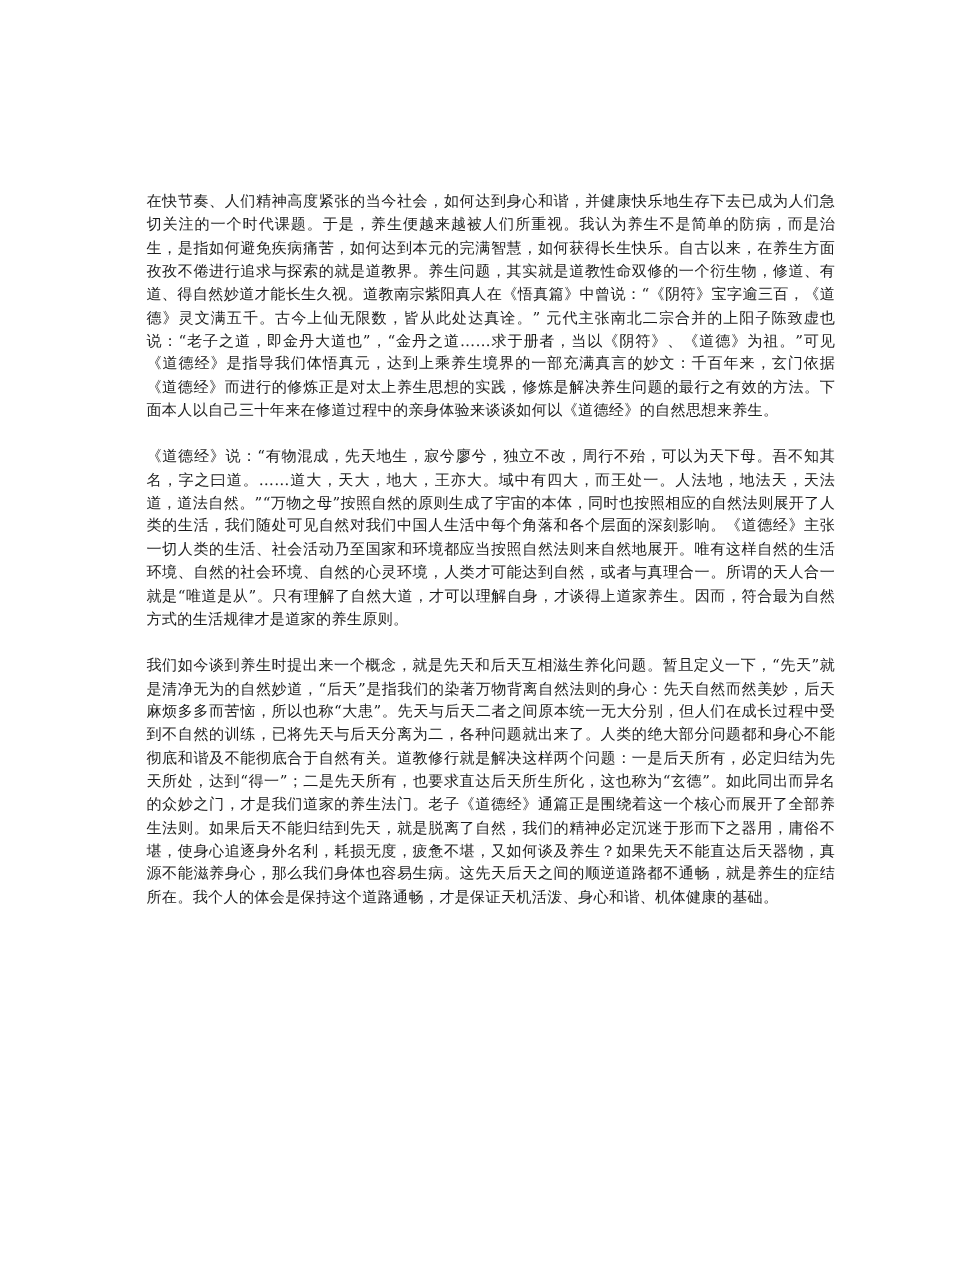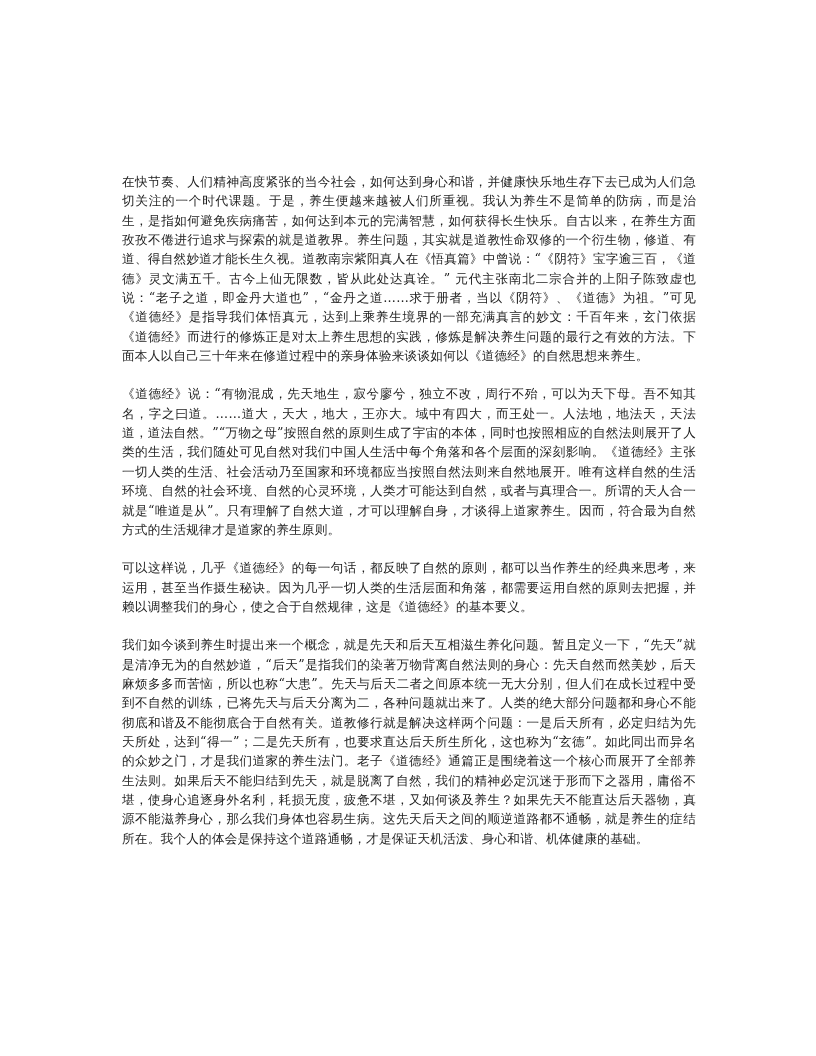--- a/index.html
+++ b/index.html
@@ -17,21 +17,21 @@
   #page {
     position: relative;
     width: 816px;
     height: 1056px;
     background: #ffffff;
     box-sizing: border-box;
   }
   #content {
     position: absolute;
     left: 122px;
-    top: 172px;
+    top: 158px;
     width: 574px;
   }
   .para {
     font-size: 12.6px;
     line-height: 19.35px;
     text-align: justify;
     text-justify: inter-character;
     letter-spacing: 0.02em;
     margin: 0 0 19px 0;
     color: #1d1d1d;
@@ -42,16 +42,15 @@
     margin-bottom: 0;
   }
 </style>
 </head>
 <body>
 
 <div id="page">
   <div id="content">
     <p class="para">在快节奏、人们精神高度紧张的当今社会，如何达到身心和谐，并健康快乐地生存下去已成为人们急切关注的一个时代课题。于是，养生便越来越被人们所重视。我认为养生不是简单的防病，而是治生，是指如何避免疾病痛苦，如何达到本元的完满智慧，如何获得长生快乐。自古以来，在养生方面孜孜不倦进行追求与探索的就是道教界。养生问题，其实就是道教性命双修的一个衍生物，修道、有道、得自然妙道才能长生久视。道教南宗紫阳真人在《悟真篇》中曾说：“《阴符》宝字逾三百，《道德》灵文满五千。古今上仙无限数，皆从此处达真诠。” 元代主张南北二宗合并的上阳子陈致虚也说：“老子之道，即金丹大道也”，“金丹之道……求于册者，当以《阴符》、《道德》为祖。”可见《道德经》是指导我们体悟真元，达到上乘养生境界的一部充满真言的妙文：千百年来，玄门依据《道德经》而进行的修炼正是对太上养生思想的实践，修炼是解决养生问题的最行之有效的方法。下面本人以自己三十年来在修道过程中的亲身体验来谈谈如何以《道德经》的自然思想来养生。</p>
     <p class="para">《道德经》说：“有物混成，先天地生，寂兮廖兮，独立不改，周行不殆，可以为天下母。吾不知其名，字之曰道。……道大，天大，地大，王亦大。域中有四大，而王处一。人法地，地法天，天法道，道法自然。”“万物之母”按照自然的原则生成了宇宙的本体，同时也按照相应的自然法则展开了人类的生活，我们随处可见自然对我们中国人生活中每个角落和各个层面的深刻影响。《道德经》主张一切人类的生活、社会活动乃至国家和环境都应当按照自然法则来自然地展开。唯有这样自然的生活环境、自然的社会环境、自然的心灵环境，人类才可能达到自然，或者与真理合一。所谓的天人合一就是“唯道是从”。只有理解了自然大道，才可以理解自身，才谈得上道家养生。因而，符合最为自然方式的生活规律才是道家的养生原则。</p>
-    <p class="para">可以这样说，几乎《道德经》的每一句话，都反映了自然的原则，都可以当作养生的经典来思考，来运用，甚至当作摄生秘诀。因为几乎一切人类的生活层面和角落，都需要运用自然的原则去把握，并赖以调整我们的身心，使之合于自然规律，这是《道德经》的基本要义。</p>
     <p class="para">我们如今谈到养生时提出来一个概念，就是先天和后天互相滋生养化问题。暂且定义一下，“先天”就是清净无为的自然妙道，“后天”是指我们的染著万物背离自然法则的身心：先天自然而然美妙，后天麻烦多多而苦恼，所以也称“大患”。先天与后天二者之间原本统一无大分别，但人们在成长过程中受到不自然的训练，已将先天与后天分离为二，各种问题就出来了。人类的绝大部分问题都和身心不能彻底和谐及不能彻底合于自然有关。道教修行就是解决这样两个问题：一是后天所有，必定归结为先天所处，达到“得一”；二是先天所有，也要求直达后天所生所化，这也称为“玄德”。如此同出而异名的众妙之门，才是我们道家的养生法门。老子《道德经》通篇正是围绕着这一个核心而展开了全部养生法则。如果后天不能归结到先天，就是脱离了自然，我们的精神必定沉迷于形而下之器用，庸俗不堪，使身心追逐身外名利，耗损无度，疲惫不堪，又如何谈及养生？如果先天不能直达后天器物，真源不能滋养身心，那么我们身体也容易生病。这先天后天之间的顺逆道路都不通畅，就是养生的症结所在。我个人的体会是保持这个道路通畅，才是保证天机活泼、身心和谐、机体健康的基础。</p>
   </div>
 </div>
 
 </body></html>

